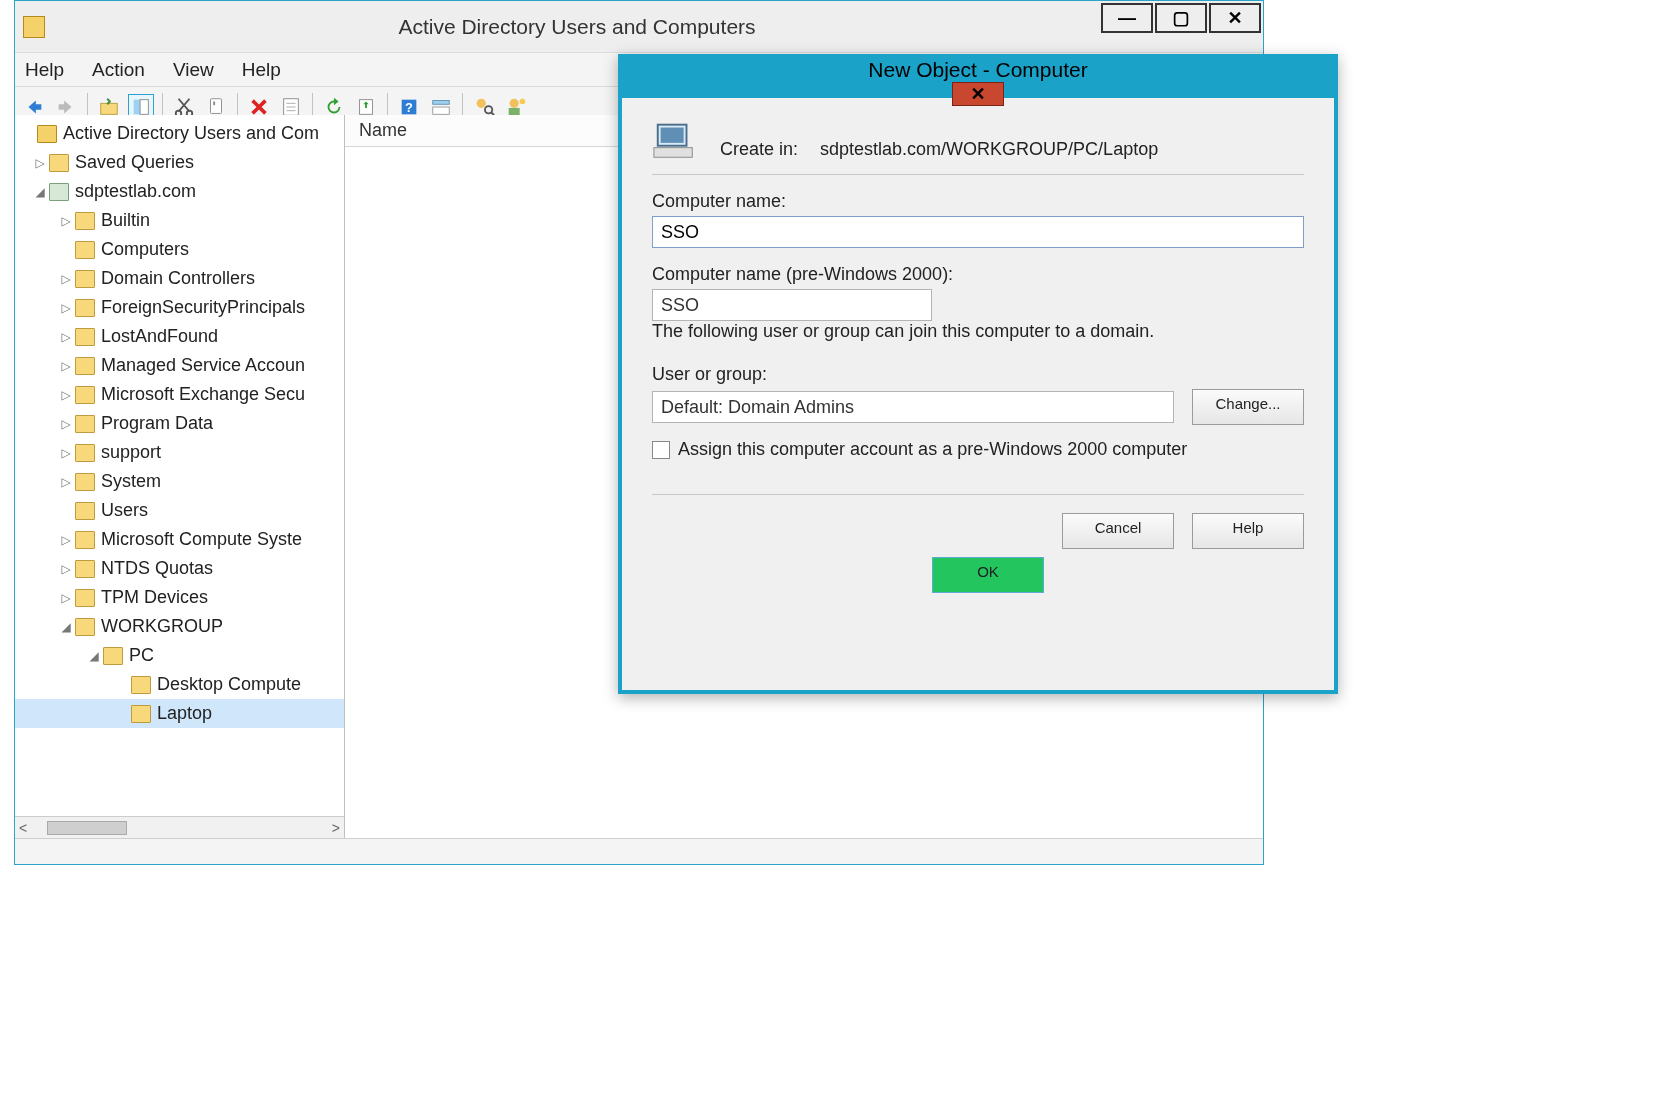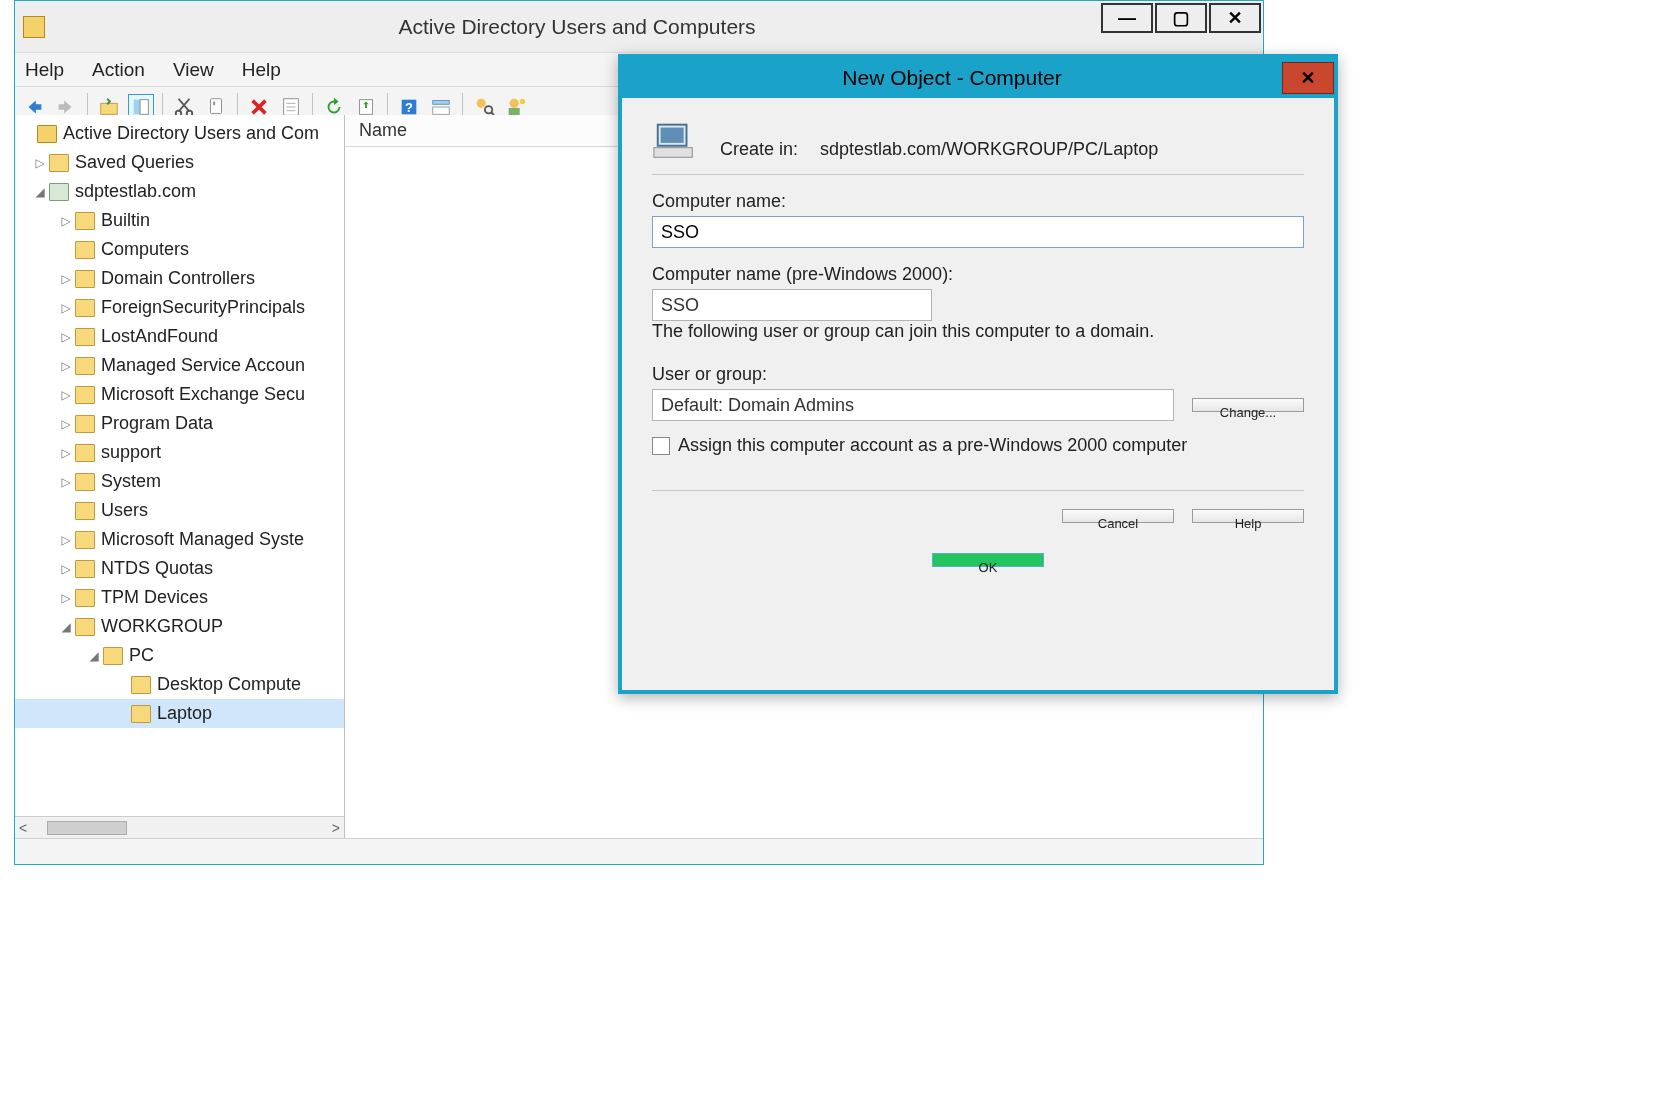--- a/index.html
+++ b/index.html
@@ -32,34 +32,34 @@
   .ind1{padding-left:18px;} .ind2{padding-left:44px;} .ind3{padding-left:72px;} .ind4{padding-left:100px;}
   .tree-scroll{position:absolute;bottom:0;left:0;right:0;height:22px;border-top:1px solid #ccc;background:#f1f1f1;display:flex;align-items:center;justify-content:space-between;font-size:14px;color:#666;padding:0 4px;}
   .tree-scroll .thumb{width:80px;height:14px;background:#cfcfcf;border:1px solid #aaa;margin-left:20px;}
   
   .list-pane{flex:1;background:#fff;}
   .list-header{height:32px;border-bottom:1px solid #d7d7d7;display:flex;align-items:center;padding-left:14px;font-size:18px;color:#333;background:#fcfcfc;}
   
   .statusbar{position:absolute;bottom:0;left:0;right:0;height:26px;border-top:1px solid #cfcfcf;background:#f4f4f4;}
   
   .dialog{position:absolute;left:618px;top:54px;width:720px;height:640px;border:4px solid #1aa2c9;background:#f0f0f0;box-shadow:0 4px 14px rgba(0,0,0,.3);}
-  .dlg-titlebar{height:40px;background:#1aa2c9;display:flex;align-items:center;color:#000;}
+  .dlg-titlebar{height:40px;background:#1aa2c9;display:flex;align-items:center;color:#000;flex-direction:column;}
   .dlg-titlebar .ttl{flex:1;text-align:center;font-size:21px;}
   .dlg-close{width:52px;height:32px;background:#c9472e;border:1px solid #7a2416;display:flex;align-items:center;justify-content:center;font-size:18px;font-weight:bold;margin-right:0;}
   .dlg-body{padding:22px 30px 18px 30px;font-size:18px;color:#222;}
   .create-row{display:flex;align-items:flex-end;gap:22px;margin-bottom:14px;}
   .create-row .pc-ico{width:46px;height:40px;}
   .hr{height:1px;background:#c8c8c8;margin:8px 0 16px 0;}
   .field-label{margin-bottom:4px;}
   .txt-input{width:100%;height:32px;border:1px solid #7d9fce;background:#fff;padding:2px 8px;font-size:18px;}
   .txt-input.small{width:280px;}
   .txt-input.ro{border:1px solid #b4b4b4;background:#fff;color:#333;}
   .row-usergrp{display:flex;align-items:center;gap:18px;}
   .row-usergrp .txt-input{flex:1;}
-  .btn{height:14px;min-width:112px;border:1px solid #9b9b9b;background:linear-gradient(#fbfbfb,#e6e6e6);font-size:13px;text-align:center;padding:0 12px;line-height:28px;}
+  .btn{height:36px;min-width:112px;border:1px solid #9b9b9b;background:linear-gradient(#fbfbfb,#e6e6e6);font-size:15px;text-align:center;padding:0 12px;line-height:28px;}
   .btn.primary{background:#22c55e;border-color:#5fa9d6;margin-top:44px;}
   .chk-row{display:flex;align-items:center;gap:8px;margin-top:14px;}
   .chk{width:18px;height:18px;border:1px solid #888;background:#fff;}
   .dlg-buttons{display:flex;justify-content:flex-end;gap:18px;margin-top:18px;}
   .note{}
 </style>
 </head>
 <body>
 
 <div class="main-window">
@@ -248,21 +248,21 @@
           <span>System</span>
         </div>
       <div class="tree-row ind2">
           <span class="expander"></span>
           <span class="folder"></span>
           <span>Users</span>
         </div>
       <div class="tree-row ind2">
           <span class="expander">▷</span>
           <span class="folder"></span>
-          <span>Microsoft Managed Syste</span>
+          <span>Microsoft Compute Syste</span>
         </div>
       <div class="tree-row ind2">
           <span class="expander">▷</span>
           <span class="folder"></span>
           <span>NTDS Quotas</span>
         </div>
       <div class="tree-row ind2">
           <span class="expander">▷</span>
           <span class="folder"></span>
           <span>TPM Devices</span>

